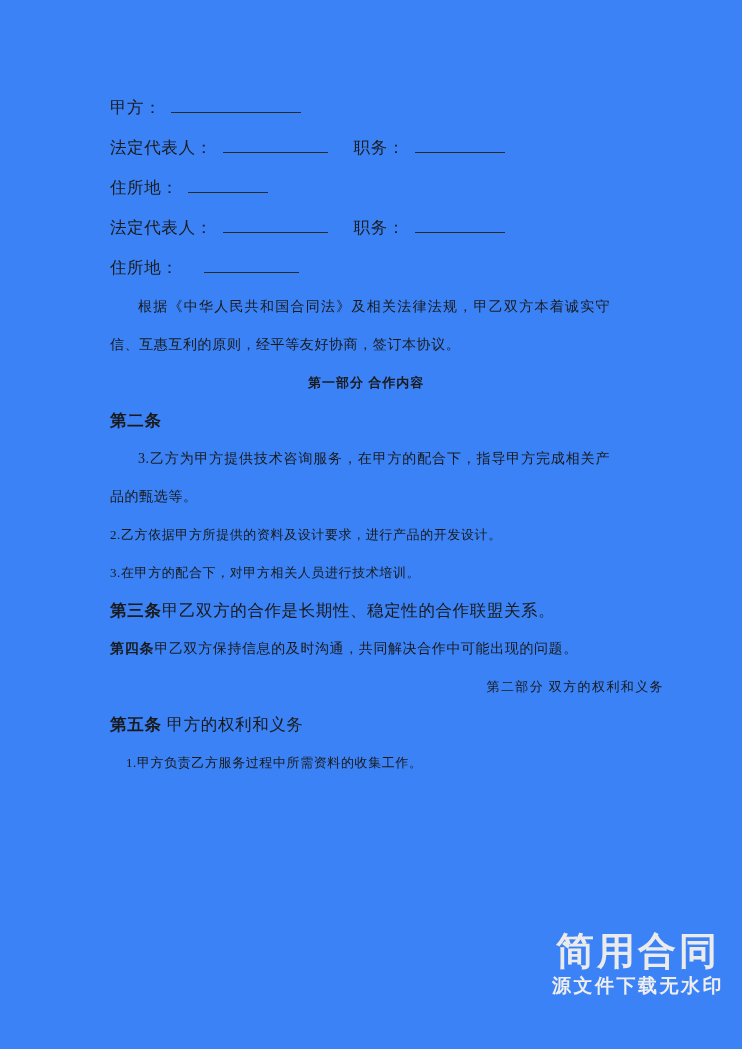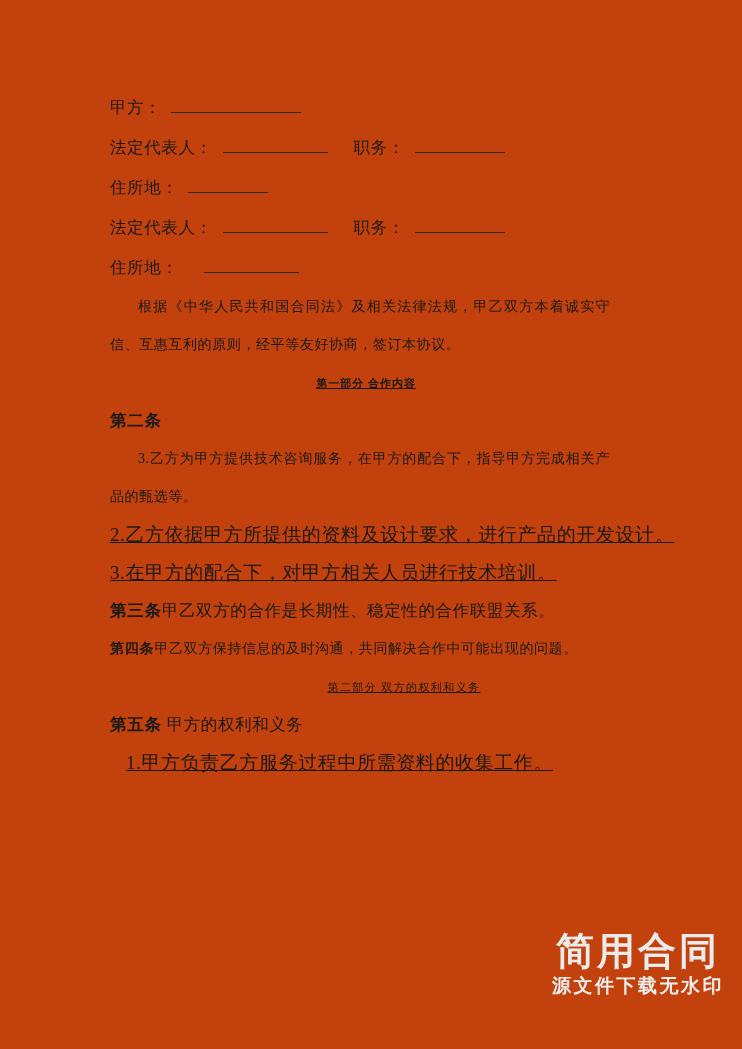--- a/index.html
+++ b/index.html
@@ -8,21 +8,21 @@
     background: #ffffff;
   }
   body {
     font-family: "Liberation Serif", "DejaVu Serif", serif;
     color: #1a1a1a;
   }
   .page {
     position: relative;
     width: 742px;
     height: 1049px;
-    background: #c2410c;
+    background: #3b82f6;
     overflow: hidden;
     box-sizing: border-box;
   }
   .content {
     position: absolute;
     left: 110px;
     top: 88px;
     width: 520px;
   }
 
@@ -74,49 +74,47 @@
     letter-spacing: 0.6px;
     text-align: justify;
     text-justify: inter-ideograph;
     margin: 0;
     width: 500px;
   }
   .indent2 { text-indent: 2em; }
 
   
   .part-heading {
-    font-size: 11px;
+    font-size: 13px;
     line-height: 38px;
     height: 38px;
     font-weight: bold;
     text-align: center;
     letter-spacing: 1px;
     width: 520px;
     margin-left: -4px;
-    text-decoration: underline;
   }
   .part-heading.regular {
     font-weight: normal;
-    text-align: center;
+    text-align: right;
     margin-left: 34px;
     letter-spacing: 1.4px;
   }
 
   .clause-no {
     font-weight: bold;
     letter-spacing: 0.8px;
   }
 
   .item {
-    font-size: 19px;
+    font-size: 13px;
     line-height: 38px;
     height: 38px;
     white-space: nowrap;
     letter-spacing: 0.6px;
-    text-decoration: underline;
   }
   .item.ind { padding-left: 16px; }
 
   .inline-blank {
     display: inline-block;
     border-bottom: 1.5px solid #2a2a2a;
     height: 1.05em;
     vertical-align: bottom;
   }
 

